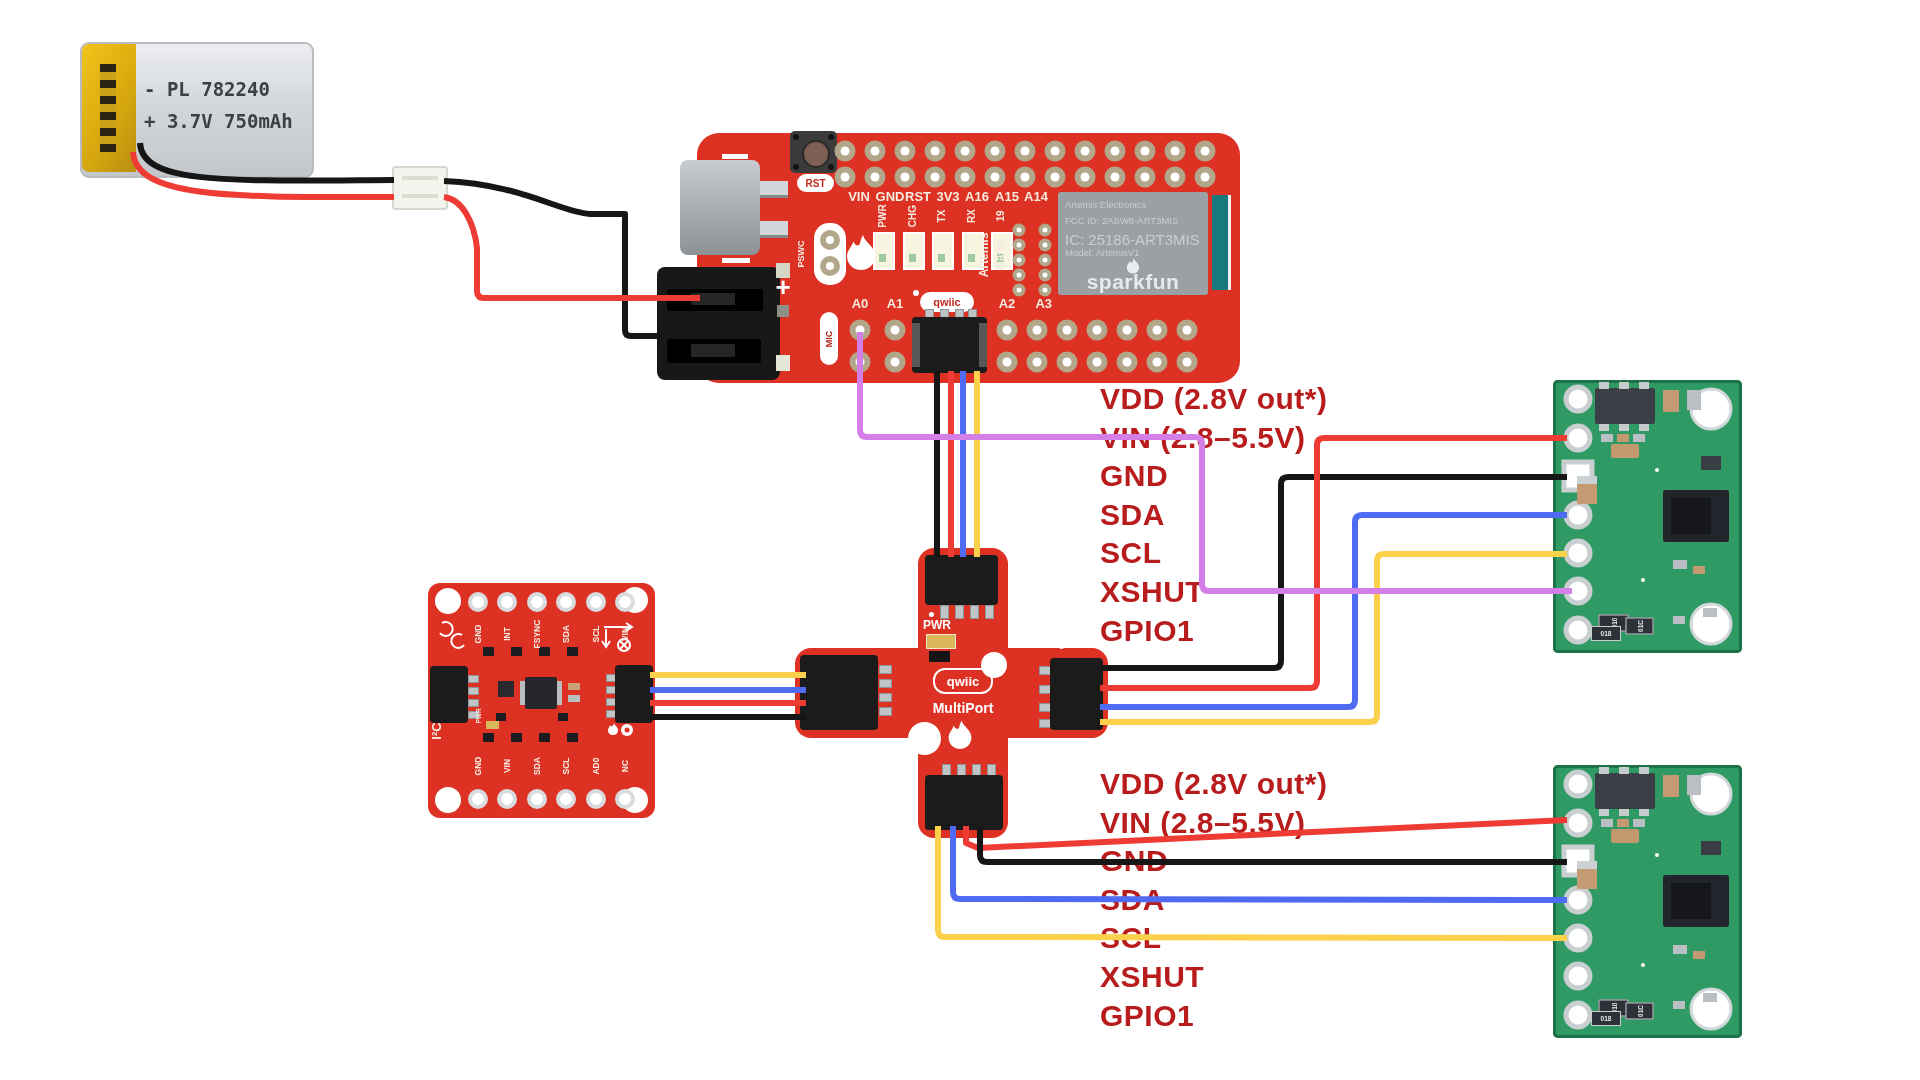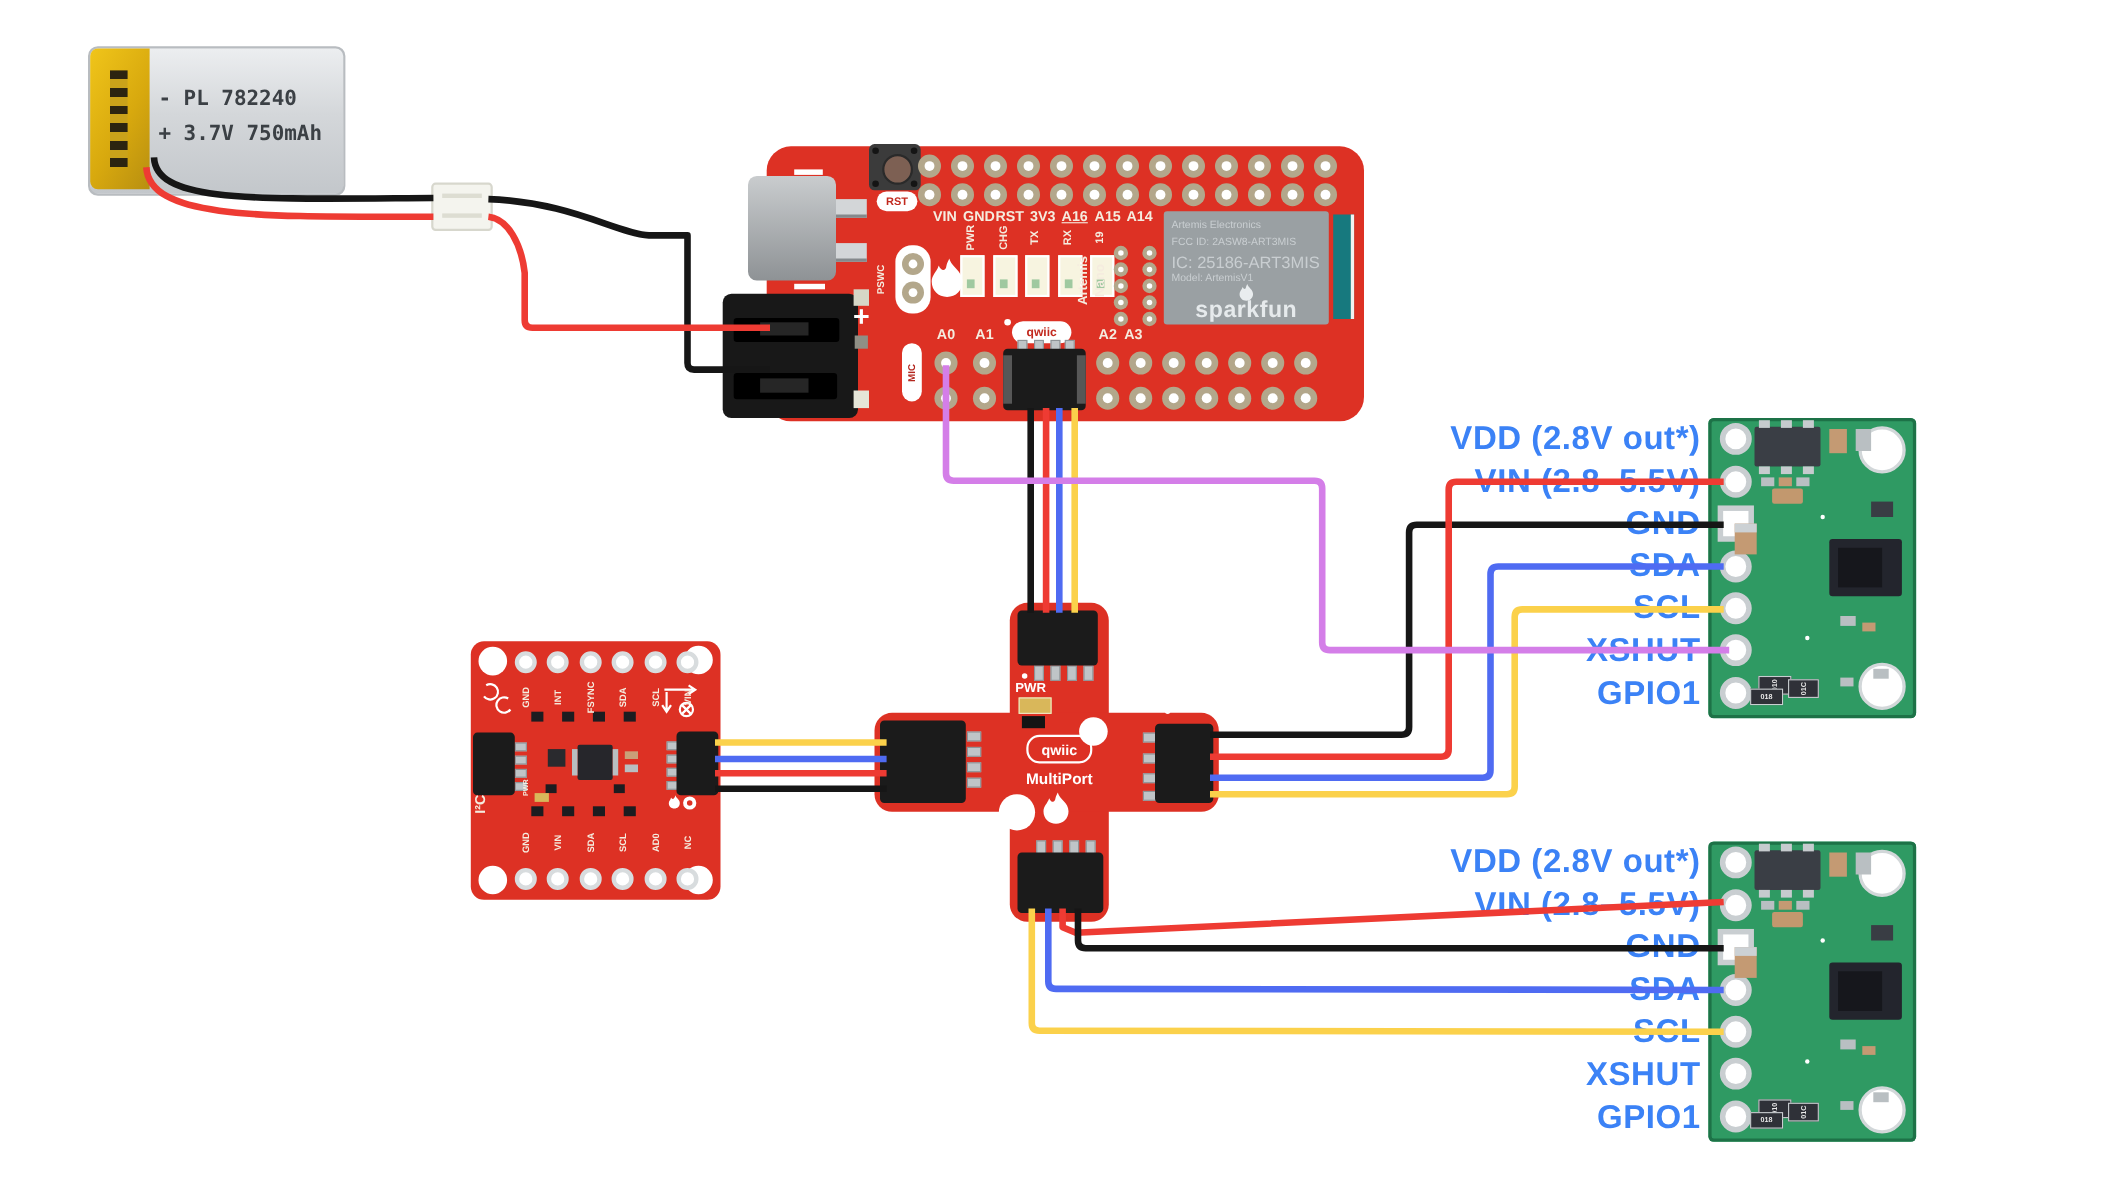--- a/index.html
+++ b/index.html
@@ -20,22 +20,22 @@
     font-family:"DejaVu Sans Mono",monospace;font-size:19px;font-weight:bold;color:#3b4045;}
   
   .redboard{background:#dd3124;}
   .conn{position:absolute;background:#1b1b1b;border-radius:4px;}
   .pin-metal{position:absolute;background:#bfc4c7;border:1px solid #8e9396;}
   .wlabel{color:#f5ecdf;font-weight:bold;}
   .pill{position:absolute;background:#fff;border-radius:10px;display:flex;align-items:center;justify-content:center;}
   
   .gboard{position:absolute;width:189px;height:273px;background:#2f9a63;border-radius:5px;
      box-shadow:inset 0 0 0 3px #1d7247;}
-  .pinlabels{position:absolute;left:1100px;width:446px;text-align:right;
-     font-weight:bold;font-size:30px;color:#3b82f6;line-height:38.6px;letter-spacing:0.5px;}
+  .pinlabels{position:absolute;left:1100px;width:446px;text-align:left;
+     font-weight:bold;font-size:30px;color:#b91c1c;line-height:38.6px;letter-spacing:0.5px;}
   .mark{position:absolute;background:#2f3138;color:#e9e9e9;font-size:6.5px;font-weight:bold;
      display:flex;align-items:center;justify-content:center;border:1px solid #c9ced1;}
   
   #wires{position:absolute;left:0;top:0;z-index:40;}
   #wires path{fill:none;stroke-width:6px;stroke-linejoin:round;stroke-linecap:butt;}
   .wred{stroke:#ee3b33;} .wblk{stroke:#161616;} .wblu{stroke:#4f6bf2;}
   .wyel{stroke:#fbd14b;} .wpur{stroke:#d47ee8;}
   .lead{stroke-width:5.5px;}
 </style>
 </head>
@@ -80,21 +80,21 @@
       <div class="abs" style="left:119px;top:-4px;width:14px;height:15px;background:#d6d6c6;"></div>
       <div class="abs flex" style="left:114px;top:6px;width:24px;height:28px;color:#fff;font-size:26px;font-weight:bold;">+</div>
       <div class="abs" style="left:120px;top:38px;width:12px;height:12px;background:#8f8f85;"></div>
       <div class="abs" style="left:119px;top:88px;width:14px;height:16px;background:#e5e5d8;"></div>
     </div>
 
     <span class="abs wlabel" style="left:145px;top:56px;width:34px;text-align:center;font-size:13px;">VIN</span>
     <span class="abs wlabel" style="left:175px;top:56px;width:36px;text-align:center;font-size:13px;">GND</span>
     <span class="abs wlabel" style="left:204px;top:56px;width:34px;text-align:center;font-size:13px;">RST</span>
     <span class="abs wlabel" style="left:234px;top:56px;width:34px;text-align:center;font-size:13px;">3V3</span>
-    <span class="abs wlabel" style="left:263px;top:56px;width:34px;text-align:center;font-size:13px;text-decoration:underline;">A16</span>
+    <span class="abs wlabel" style="left:263px;top:56px;width:34px;text-align:center;font-size:13px;">A16</span>
     <span class="abs wlabel" style="left:293px;top:56px;width:34px;text-align:center;font-size:13px;">A15</span>
     <span class="abs wlabel" style="left:322px;top:56px;width:34px;text-align:center;font-size:13px;">A14</span>
 
     <div class="abs flex vrot wlabel" style="left:169px;top:68px;width:32px;height:30px;font-size:10px;">PWR</div>
     <div class="abs flex vrot wlabel" style="left:199px;top:68px;width:32px;height:30px;font-size:10px;">CHG</div>
     <div class="abs flex vrot wlabel" style="left:228px;top:68px;width:32px;height:30px;font-size:10px;">TX</div>
     <div class="abs flex vrot wlabel" style="left:258px;top:68px;width:32px;height:30px;font-size:10px;">RX</div>
     <div class="abs flex vrot wlabel" style="left:287px;top:68px;width:32px;height:30px;font-size:10px;">19</div>
     <div class="abs" style="left:176px;top:99px;width:18px;height:34px;background:#f7f4e0;border:2px solid #fff;">
         <div class="abs" style="left:4px;top:20px;width:7px;height:8px;background:#9fc9a0;"></div>
@@ -134,21 +134,21 @@
     </div>
     <div class="abs" style="left:515px;top:62px;width:16px;height:95px;background:#17797e;border-right:3px solid #f2f2f2;"></div>
 
     <div class="pill" style="left:123px;top:179px;width:18px;height:53px;border-radius:9px;">
       <span class="vrot" style="font-size:9px;font-weight:bold;color:#b3261e;">MIC</span>
     </div>
 
     <span class="abs wlabel" style="left:148px;top:163px;width:30px;text-align:center;font-size:13px;">A0</span>
     <span class="abs wlabel" style="left:183px;top:163px;width:30px;text-align:center;font-size:13px;">A1</span>
     <span class="abs wlabel" style="left:295px;top:163px;width:30px;text-align:center;font-size:13px;">A2</span>
-    <span class="abs wlabel" style="left:325px;top:163px;width:30px;text-align:left;font-size:13px;">A3</span>
+    <span class="abs wlabel" style="left:325px;top:163px;width:30px;text-align:right;font-size:13px;">A3</span>
 
     <div class="pill" style="left:223px;top:159px;width:54px;height:20px;font-size:11px;font-weight:bold;color:#c22a1f;">qwiic</div>
     <div class="pin-metal" style="left:228px;top:176px;width:7px;height:10px;"></div>
     <div class="pin-metal" style="left:243px;top:176px;width:7px;height:10px;"></div>
     <div class="pin-metal" style="left:258px;top:176px;width:7px;height:10px;"></div>
     <div class="pin-metal" style="left:271px;top:176px;width:7px;height:10px;"></div>
     <div class="conn" style="left:215px;top:184px;width:75px;height:56px;">
       <div class="abs" style="left:0;top:6px;width:8px;height:44px;background:#575757;"></div>
       <div class="abs" style="right:0;top:6px;width:8px;height:44px;background:#575757;"></div>
     </div>

